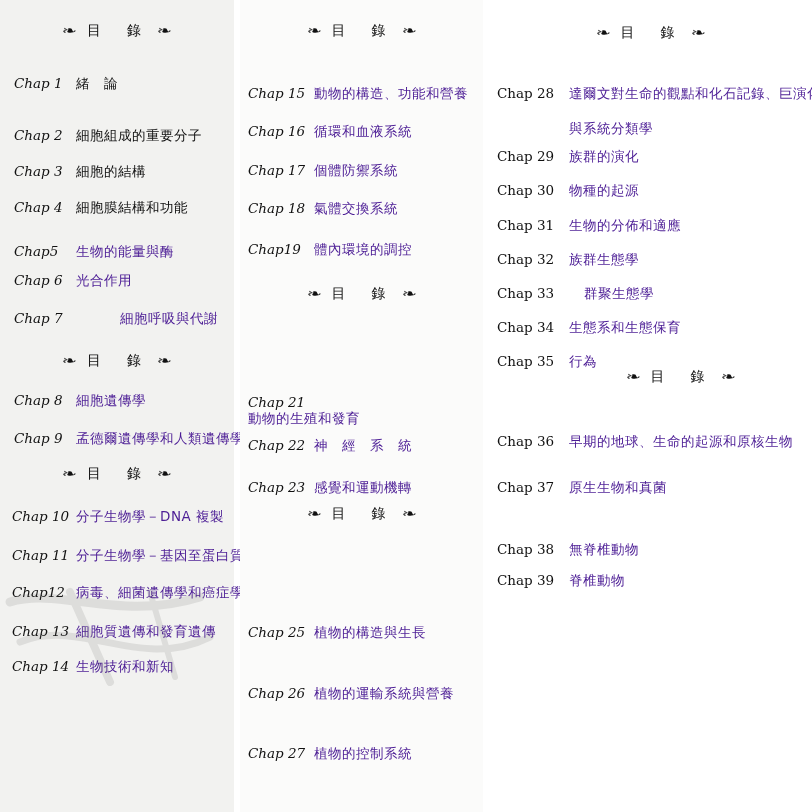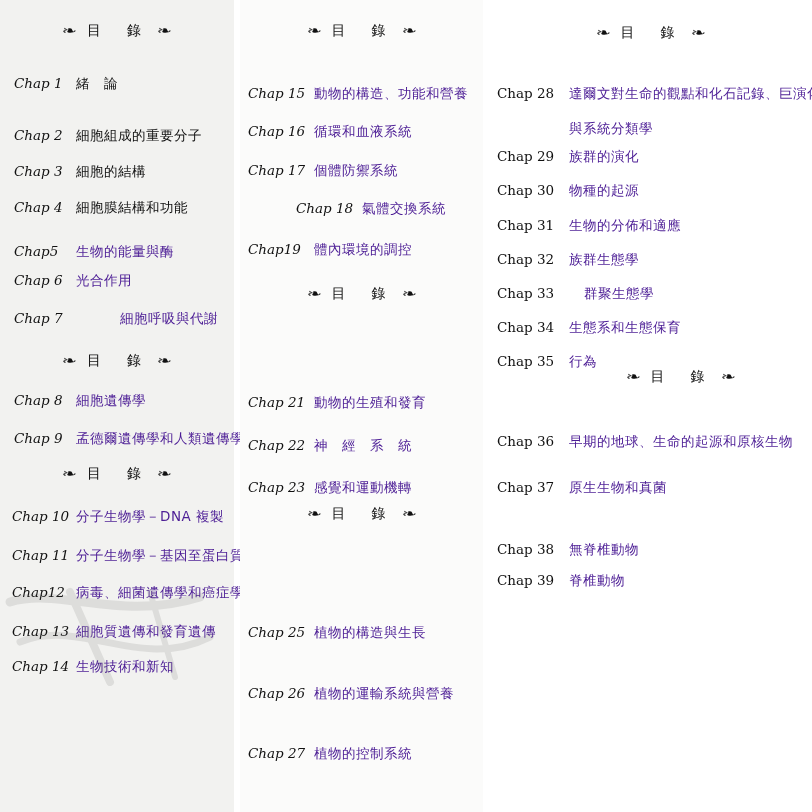--- a/index.html
+++ b/index.html
@@ -213,35 +213,35 @@
       </div>
       <div class="entry abs" style="left:8px; top:123px;">
         <span class="chap" style="width:66px;display:inline-block;">Chap 16</span>
         <span class="title">循環和血液系統</span>
       </div>
       <div class="entry abs" style="left:8px; top:162px;">
         <span class="chap" style="width:66px;display:inline-block;">Chap 17</span>
         <span class="title">個體防禦系統</span>
       </div>
       <div class="entry abs" style="left:8px; top:200px;">
-        <span class="chap" style="width:66px;display:inline-block;margin-left:48px;">Chap 18</span>
+        <span class="chap" style="width:66px;display:inline-block;">Chap 18</span>
         <span class="title">氣體交換系統</span>
       </div>
       <div class="entry abs" style="left:8px; top:241px;">
         <span class="chap" style="width:66px;display:inline-block;">Chap19</span>
         <span class="title">體內環境的調控</span>
       </div>
 
       <div class="toc-head abs" style="left:0; top:285px; width:243px;">
         <span class="orn">❧</span>
         <span class="txt">目　錄</span>
         <span class="orn">❧</span>
       </div>
 
-      <div class="entry abs" style="left:8px; top:394px;">
+      <div class="entry abs" style="left:8px; top:394px;flex-direction:column;">
         <span class="chap" style="width:66px;display:inline-block;">Chap 21</span>
         <span class="title">動物的生殖和發育</span>
       </div>
       <div class="entry abs" style="left:8px; top:437px;">
         <span class="chap" style="width:66px;display:inline-block;">Chap 22</span>
         <span class="title">神　經　系　統</span>
       </div>
       <div class="entry abs" style="left:8px; top:479px;">
         <span class="chap" style="width:66px;display:inline-block;">Chap 23</span>
         <span class="title">感覺和運動機轉</span>

